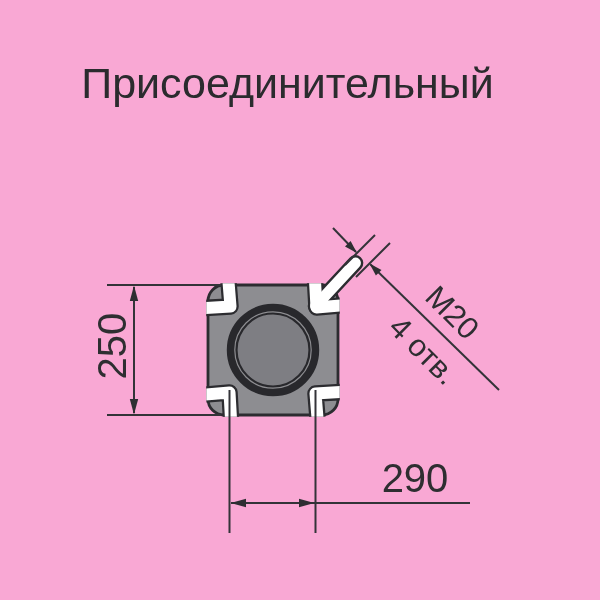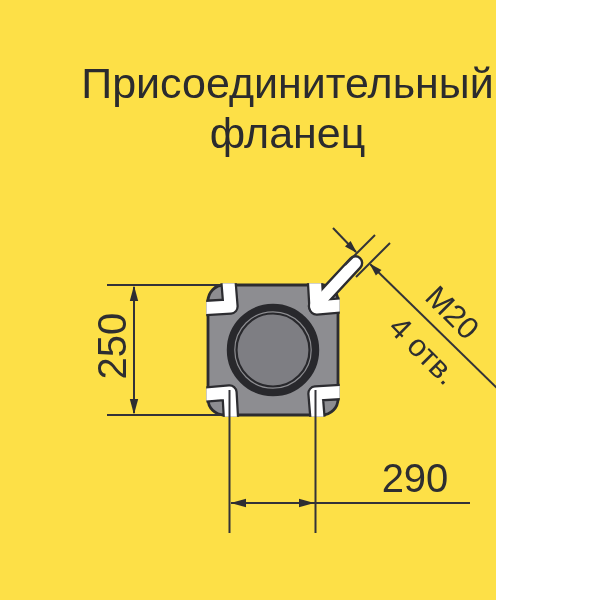--- a/index.html
+++ b/index.html
@@ -1,17 +1,17 @@
 <!DOCTYPE html>
 <html><head>
 <meta charset="utf-8">
 <style>
   html,body{margin:0;padding:0;background:#fff;}
   .canvas{
-    position:relative;width:496px;height:600px;background:#fde047;overflow:hidden;
+    position:relative;width:600px;height:600px;background:#f9a8d4;overflow:hidden;
     font-family:"Liberation Sans","DejaVu Sans",sans-serif;color:#2b2b2e;
   }
   .layer{position:absolute;left:0;top:0;width:600px;height:600px;}
   .title{
     position:absolute;left:0;top:58px;width:575px;
     text-align:center;font-size:43px;line-height:50px;color:#2b2b2e;
     letter-spacing:0px;
   }
   .dim-label{
     position:absolute;font-size:40px;color:#2e2e31;white-space:nowrap;
@@ -86,21 +86,20 @@
       <path d="M370.5,264.5 L499,390"></path>
     </g>
     <g fill="#2e2e32" stroke="none">
       <polygon points="357,253 350.6,241 345,246.6"></polygon>
       <polygon points="369.5,263.5 381.5,269.9 375.9,275.5"></polygon>
     </g>
   </svg>
 
   <div class="title">
     <div>Присоединительный</div>
-    <div>фланец</div>
   </div>
 
   <div class="dim-label rot-ccw" style="left:112px;top:346px;">250</div>
 
   <div class="dim-label" style="left:415px;top:478px;">290</div>
 
   <div class="callout-label" style="left:452px;top:313px;">М20</div>
 
   <div class="callout-label" style="left:423px;top:351px;">4 отв.</div>
 

